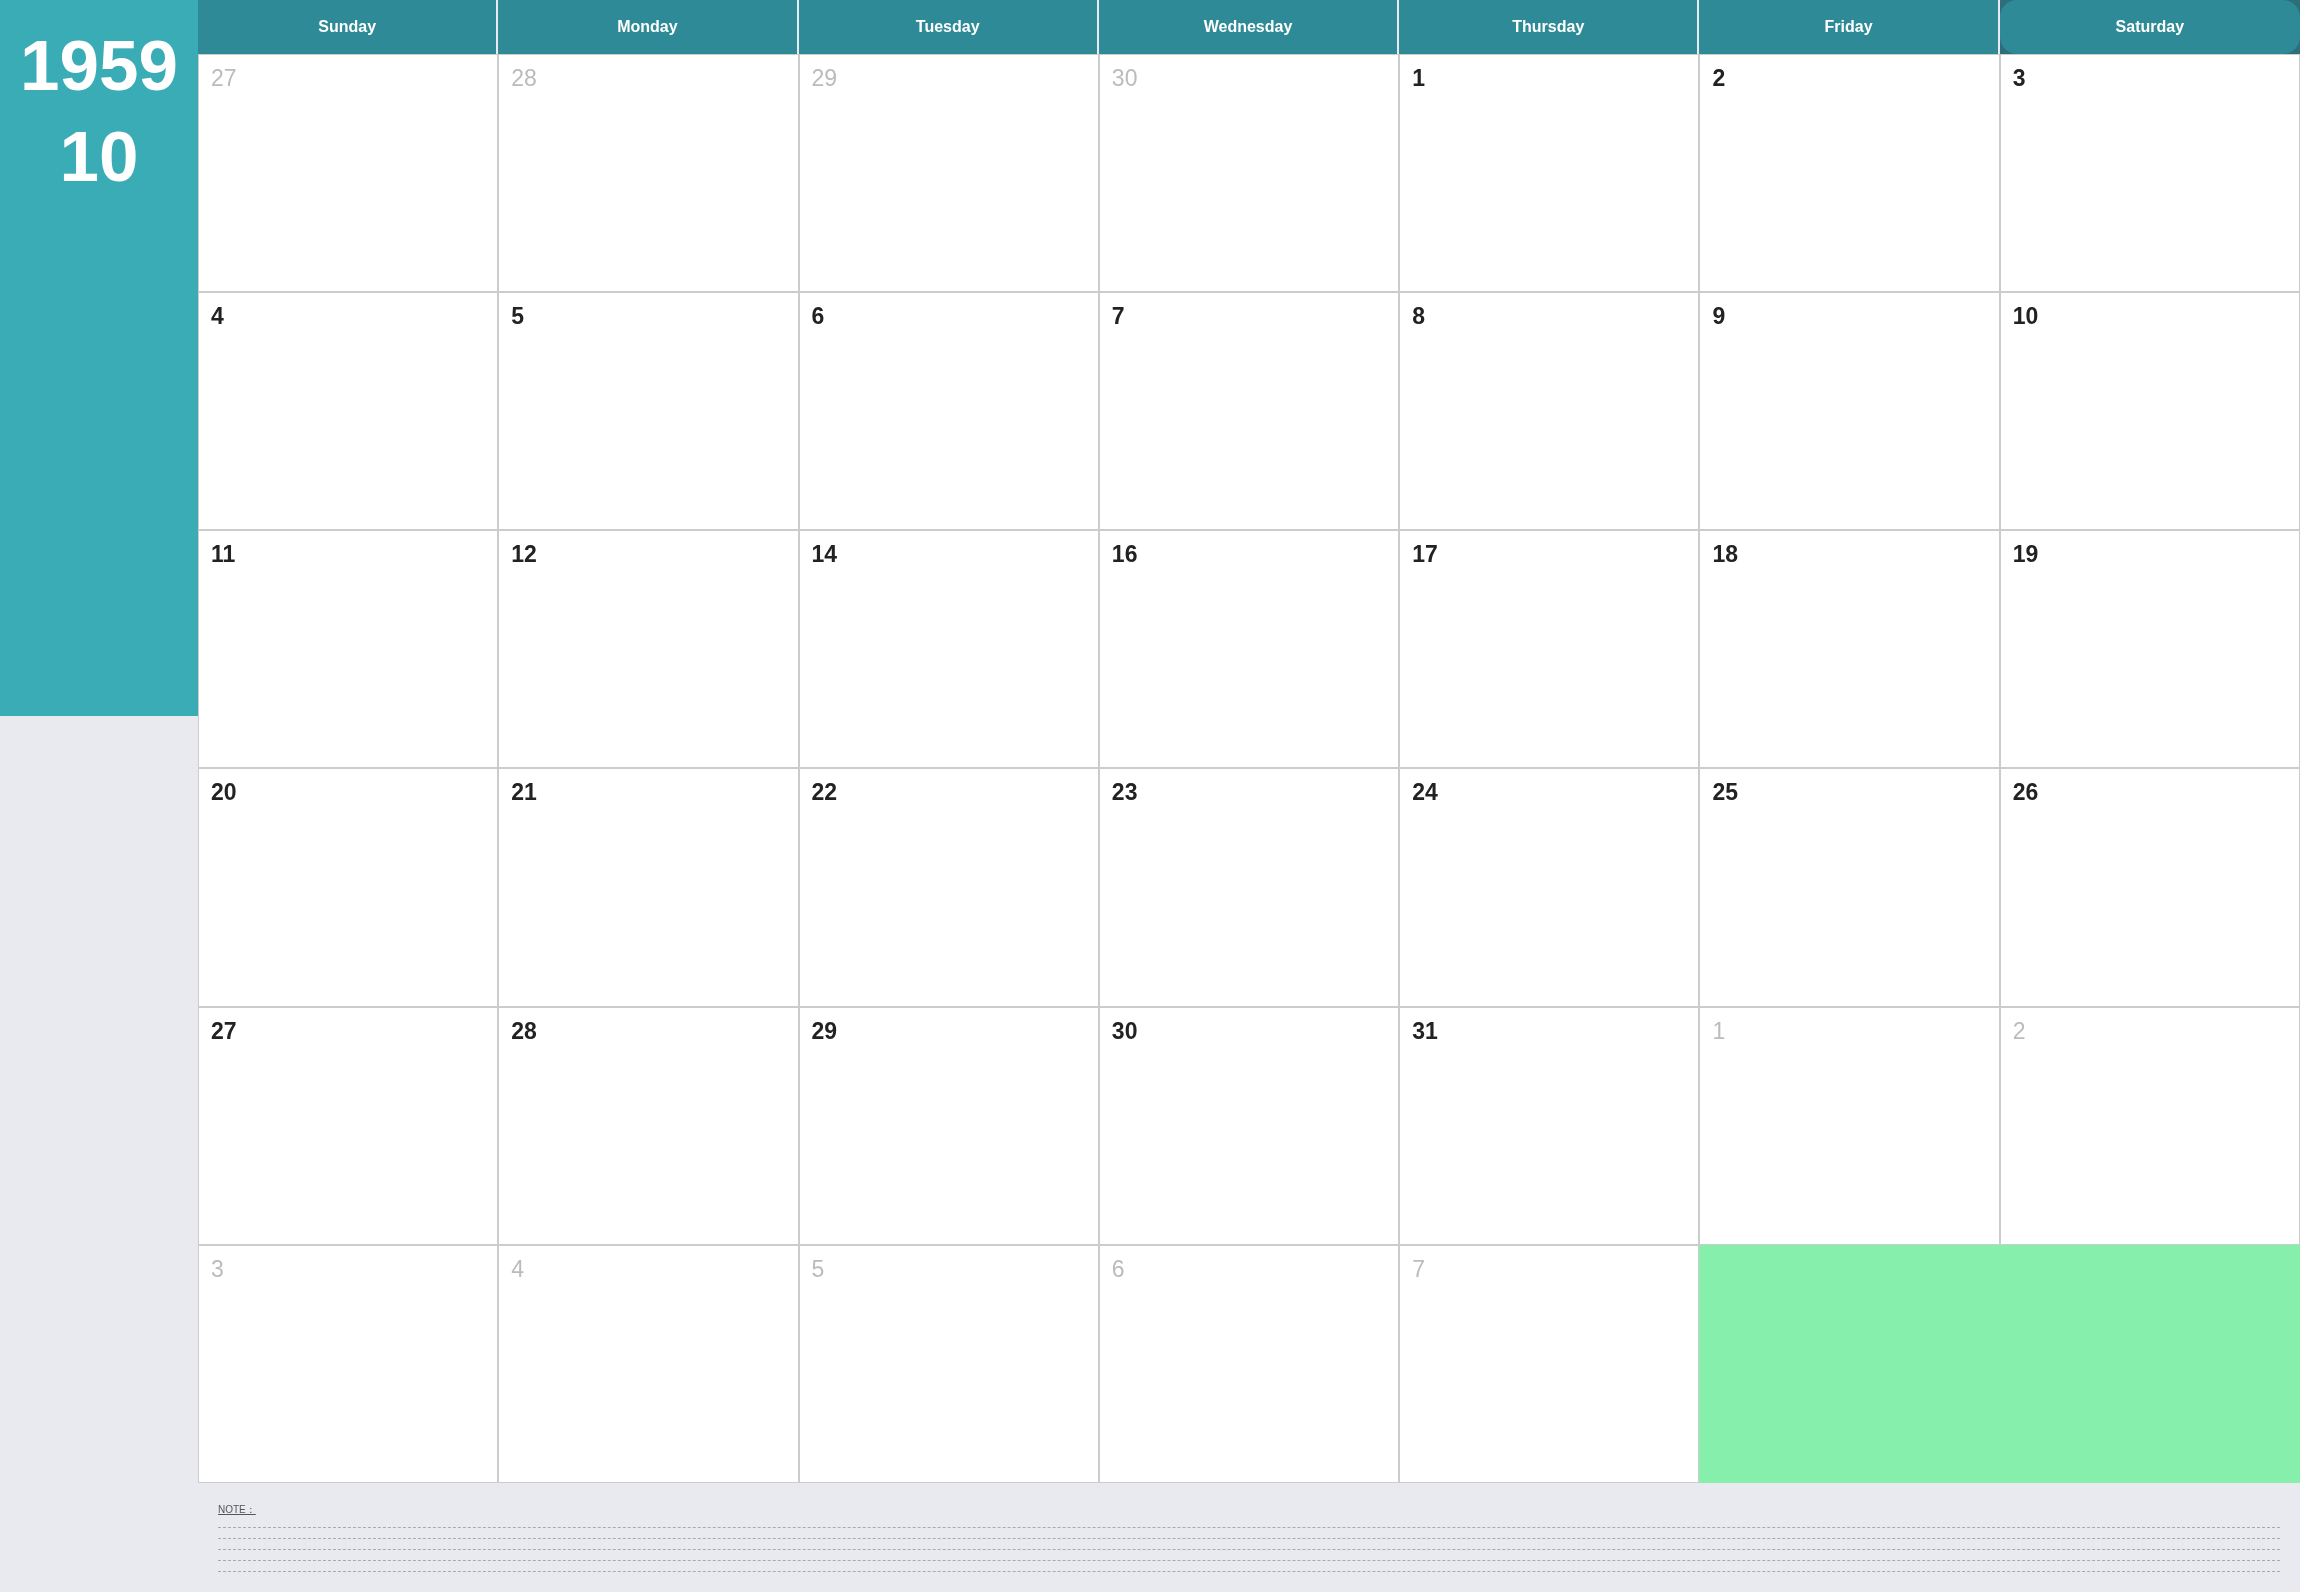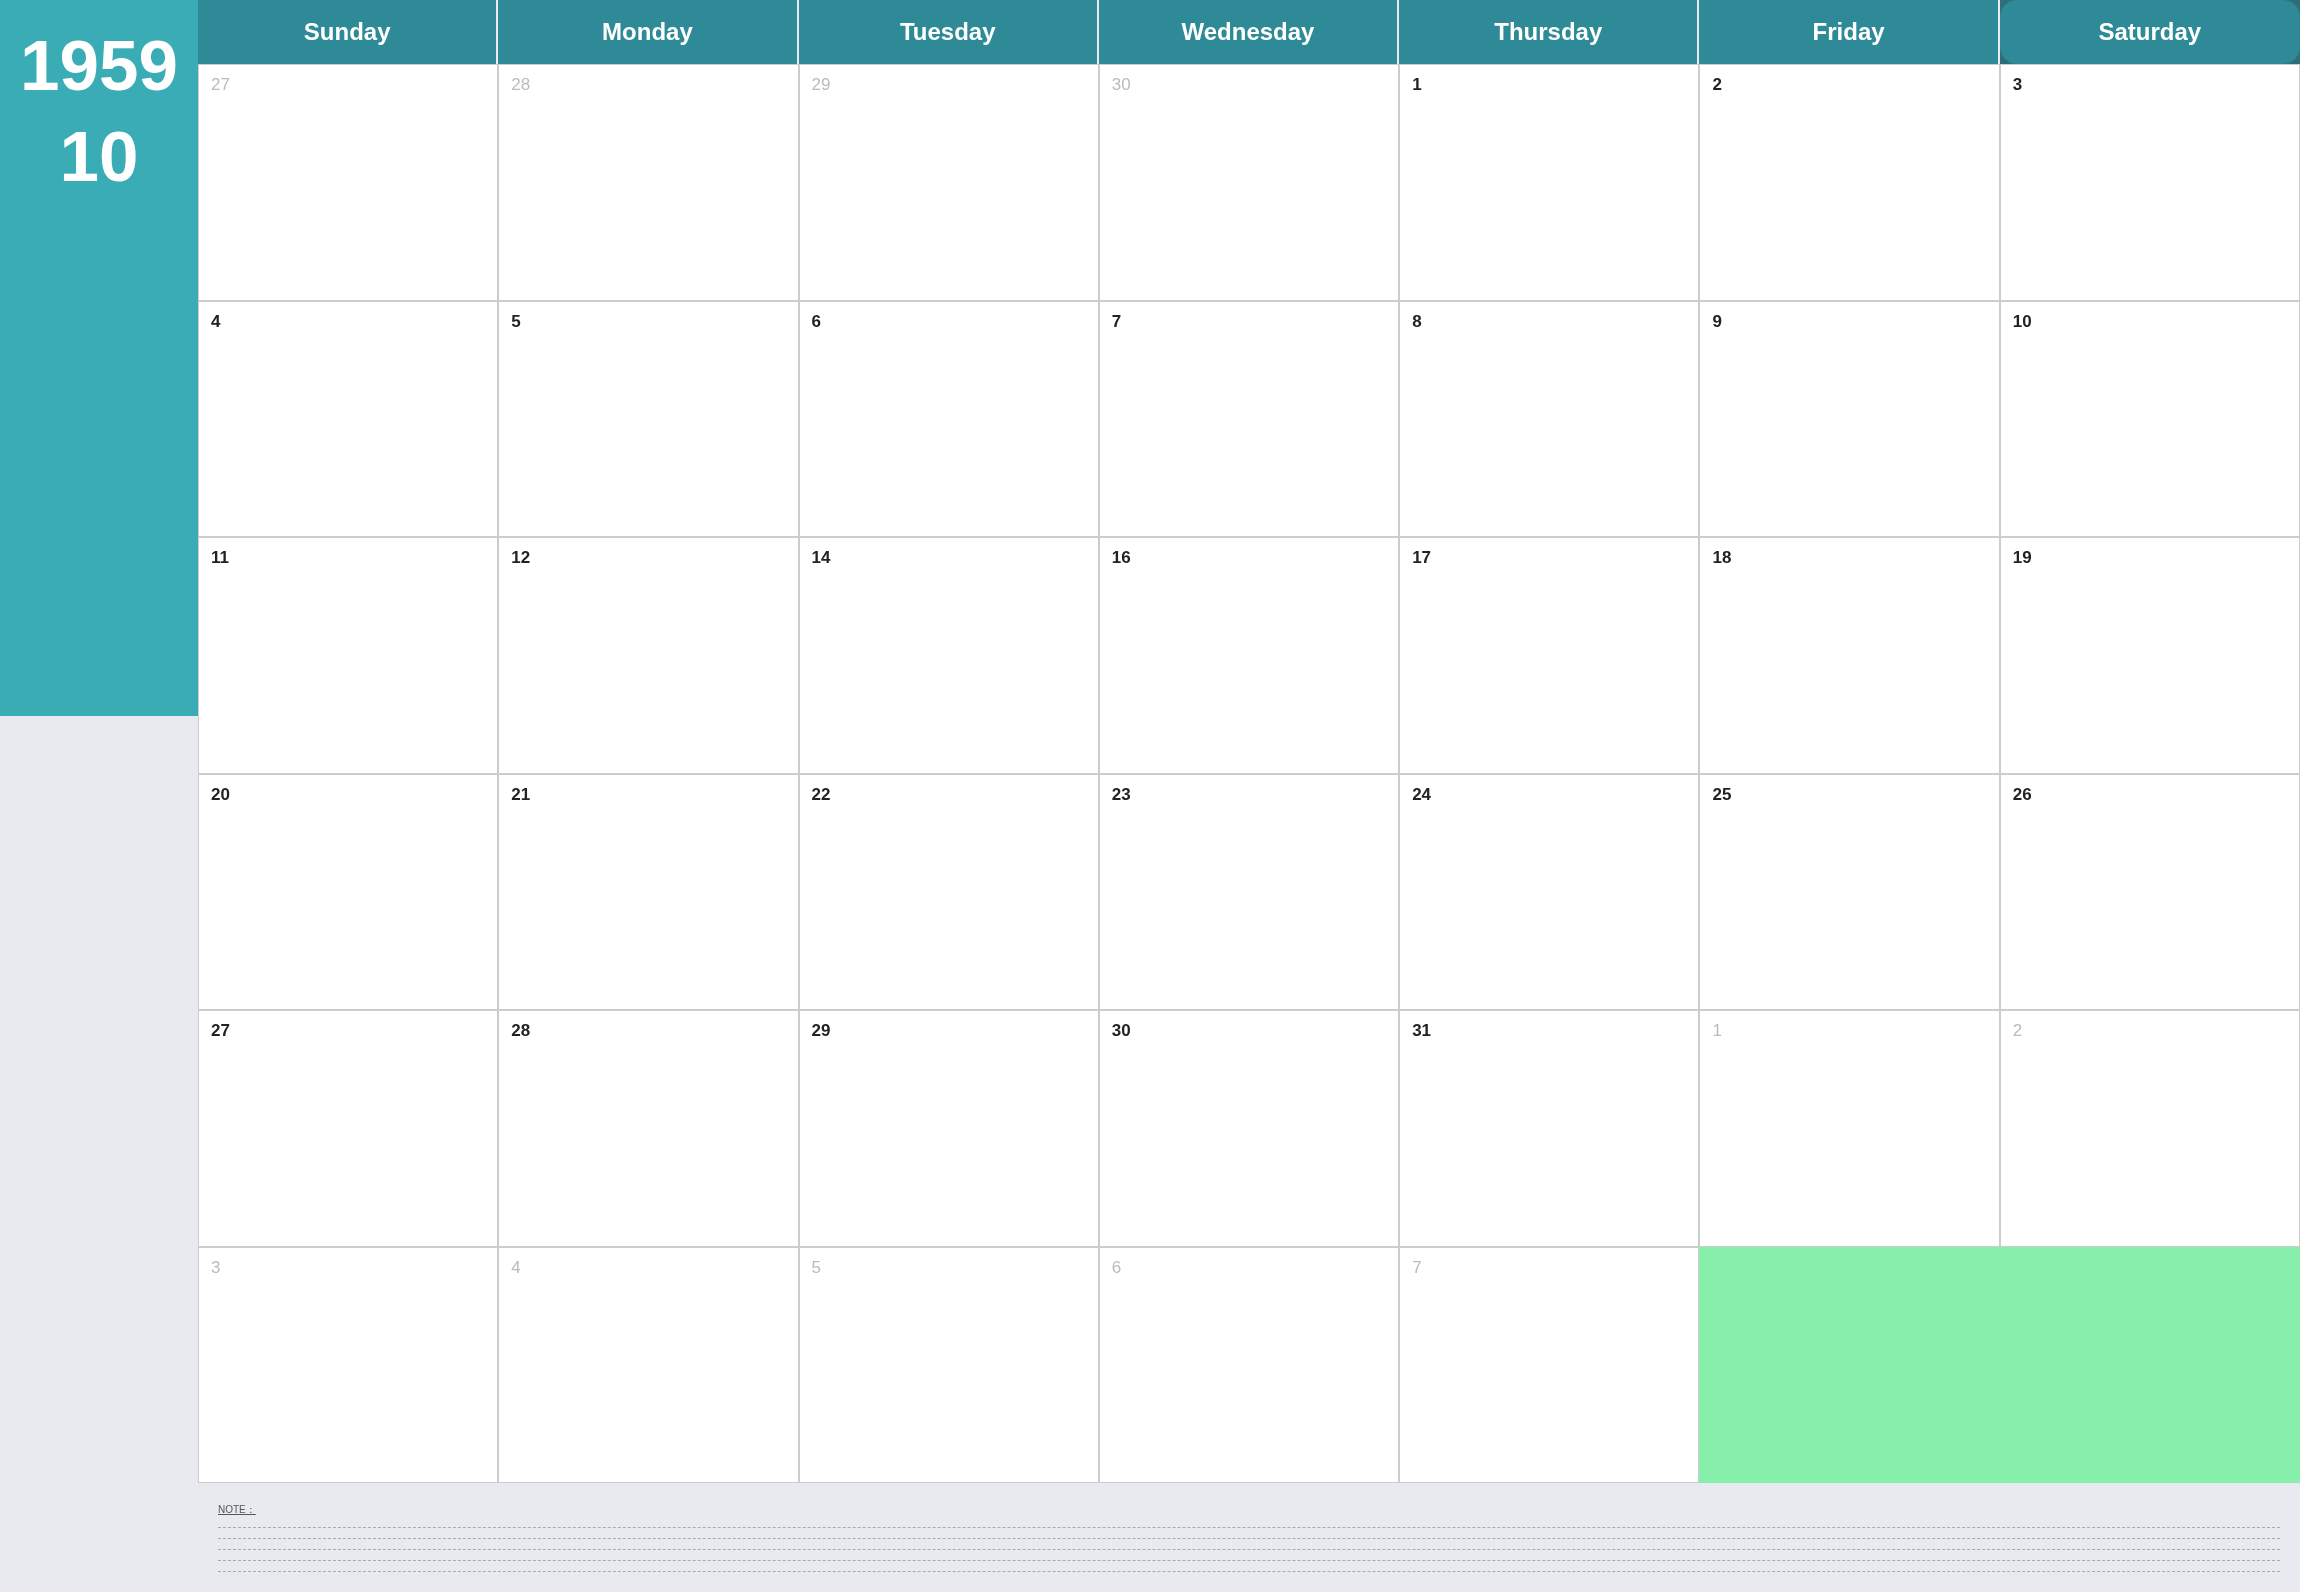--- a/index.html
+++ b/index.html
@@ -60,21 +60,21 @@
     .calendar-header {
       display: grid;
       grid-template-columns: repeat(7, 1fr);
       background: #2d6e7a;
     }
 
     .calendar-header-cell {
       background: #2d8a96;
       color: white;
       font-weight: bold;
-      font-size: 24px;
+      font-size: 16px;
       text-align: center;
       padding: 18px 10px;
       border-right: 2px solid #e8eaf0;
     }
 
     .calendar-header-cell:last-child {
       border-right: none;
       border-radius: 17px;
     }
 
@@ -91,21 +91,21 @@
       padding: 10px 12px;
       position: relative;
     }
 
     .calendar-cell.other-month .day-num {
       color: #bbb;
       font-weight: normal;
     }
 
     .day-num {
-      font-size: 17px;
+      font-size: 23px;
       font-weight: bold;
       color: #222;
     }
 
     .notes-section {
       background: #e8eaf0;
       padding: 20px 20px 10px 20px;
     }
 
     .notes-label {

